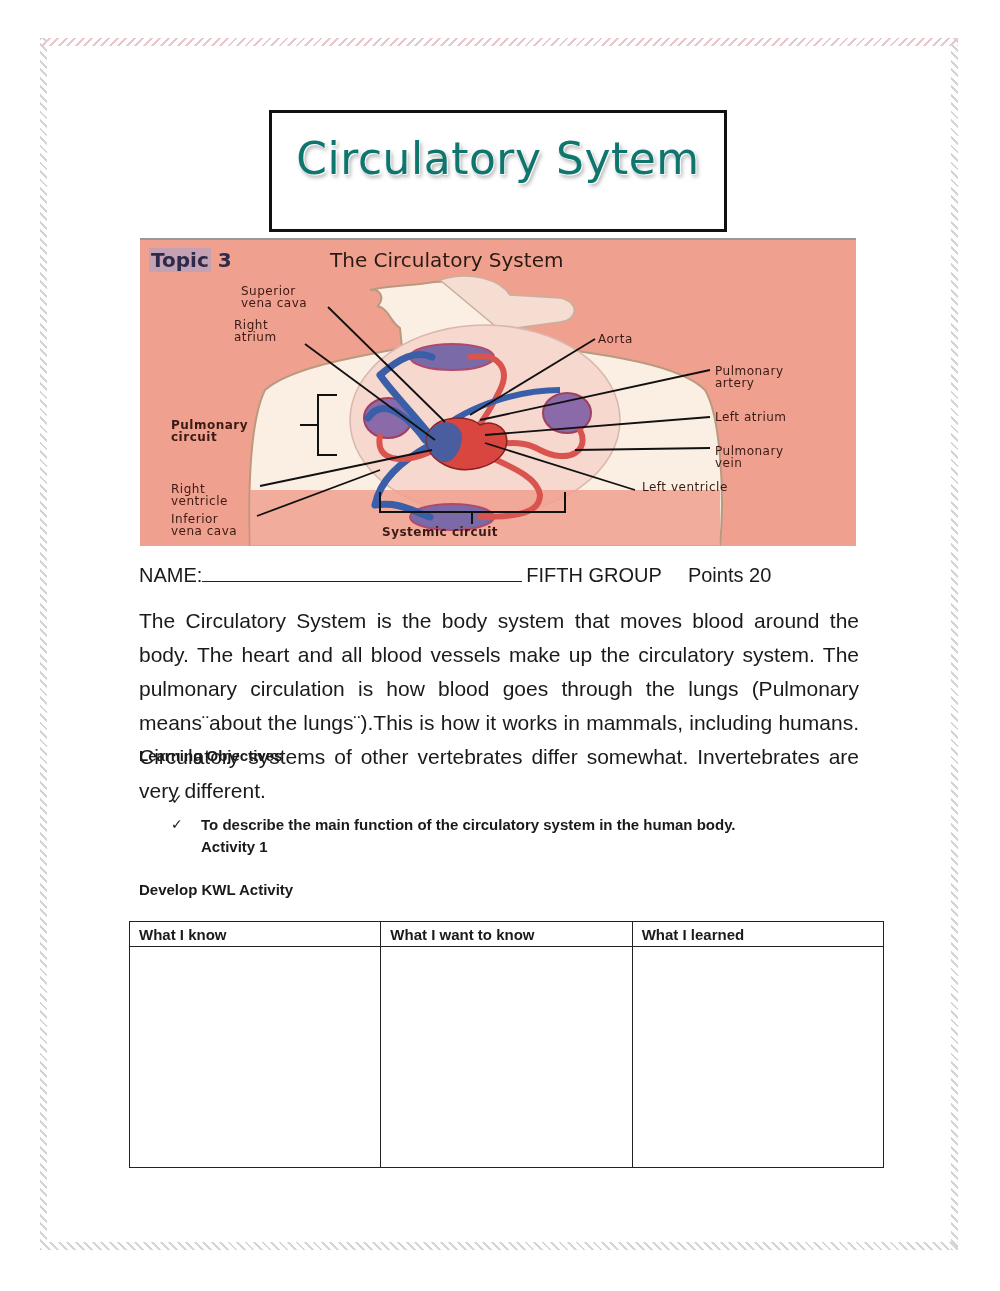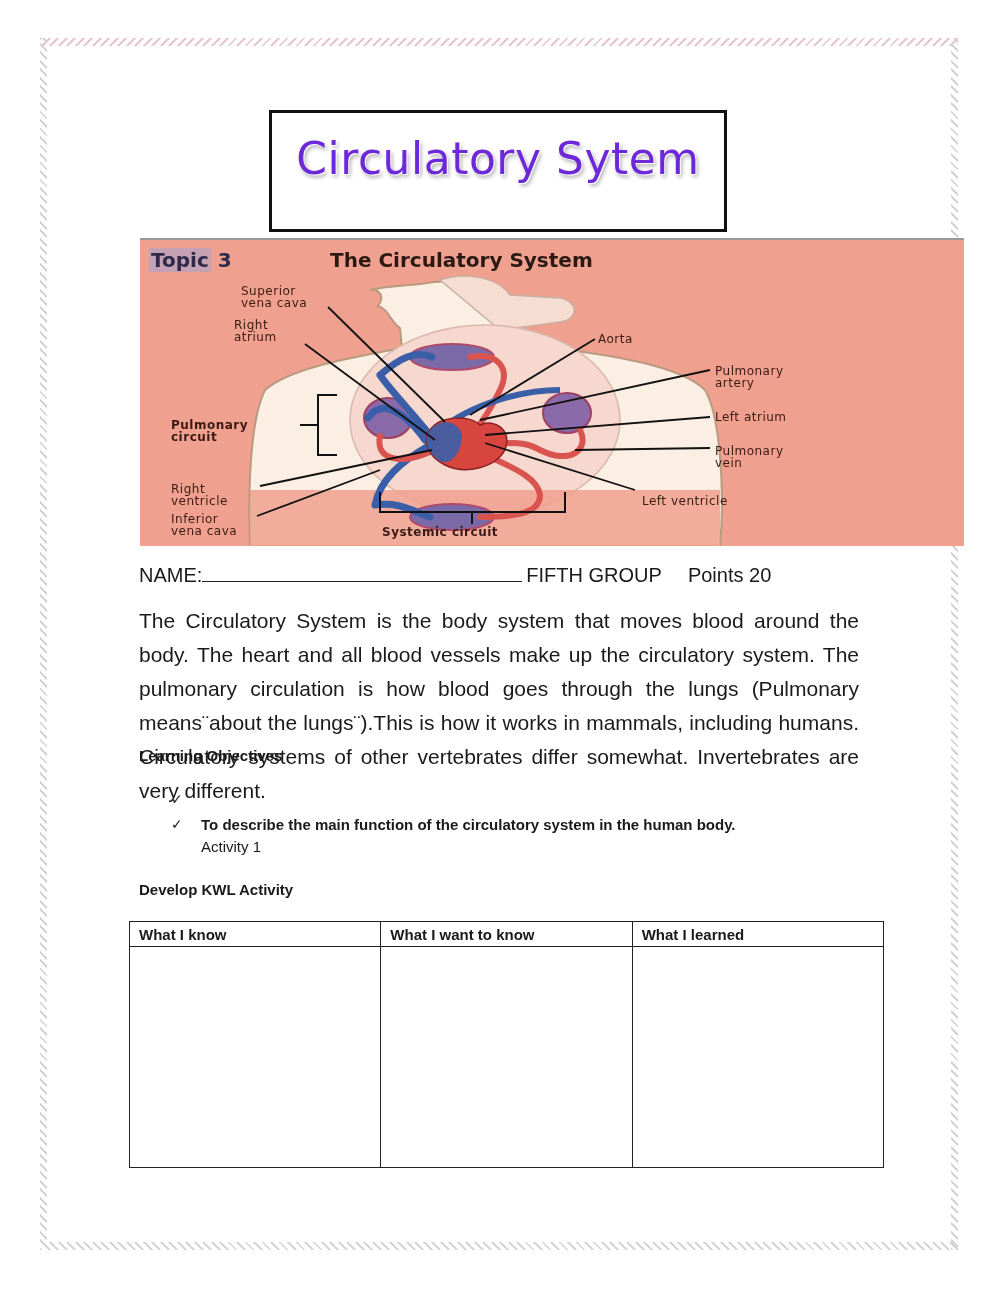--- a/index.html
+++ b/index.html
@@ -14,52 +14,52 @@
   .border-bottom { bottom: 0; background-image: repeating-linear-gradient(45deg, #d6d6d6 0 2px, transparent 2px 6px); }
   .border-left, .border-right { position: absolute; top: 0; bottom: 0; width: 7px;
       background-image: repeating-linear-gradient(45deg, #d4d4d4 0 2px, transparent 2px 6px); }
   .border-left { left: 0; }
   .border-right { right: 0; }
 
   
   .title-box { position: absolute; left: 269px; top: 110px; width: 458px; height: 122px;
       border: 3px solid #111; box-sizing: border-box; background: #fff; }
   .title-text { position: absolute; left: 0; right: 0; top: 20px; text-align: center;
-      font-family: "DejaVu Sans", sans-serif; font-size: 44px; color: #6d28d9;
+      font-family: "DejaVu Sans", sans-serif; font-size: 44px; color: #0f766e;
       letter-spacing: 0.5px;
       text-shadow: 1px 1px 0 #fff, 2px 3px 4px rgba(0,0,0,0.35); }
 
   
-  .diagram { position: absolute; left: 140px; top: 238px; width: 824px; height: 306px;
+  .diagram { position: absolute; left: 140px; top: 238px; width: 716px; height: 306px;
       background: #f0a08e; overflow: hidden; border-top: 2px solid #999; }
   .diagram svg { position: absolute; left: 0; top: 0; }
   .diag-label { position: absolute; font-family: "DejaVu Sans", sans-serif; font-size: 12px;
       line-height: 12px; color: #3a1a14; letter-spacing: 0.5px; white-space: pre-line; }
   .diag-bold { font-weight: bold; }
   .topic-num { position: absolute; left: 9px; top: 8px; font-family: "DejaVu Sans", sans-serif;
       font-size: 20px; font-weight: bold; color: #2e2a4a; }
   .topic-num .hl { background: #c5a1b4; padding: 0 2px; }
   .diag-title { position: absolute; left: 190px; top: 8px; font-family: "DejaVu Sans", sans-serif;
-      font-size: 20px; font-weight: bold; color: #2a1a14; }
+      font-size: 20px; font-weight: normal; color: #2a1a14; }
 
   
   .name-line { position: absolute; left: 139px; top: 564px; font-size: 20px; color: #1a1a1a;
       font-family: "Liberation Sans", sans-serif; }
   .name-line .blank { display: inline-block; width: 320px; border-bottom: 1px solid #222; margin-right: 4px; height: 14px; vertical-align: baseline; }
   .name-line .points { margin-left: 26px; }
 
   
   .intro { position: absolute; left: 139px; top: 604px; width: 720px; font-size: 21px;
       line-height: 34px; text-align: justify; text-align-last: left; }
 
   .section-heading { position: absolute; left: 139px; font-size: 15px; font-weight: bold; }
   .objectives { position: absolute; left: 171px; top: 787px; margin: 0; padding: 0; list-style: none; font-size: 15px; font-weight: bold; }
   .objectives li { display: flex; height: 25px; line-height: 25px; }
   .objectives .check { width: 30px; font-weight: normal; font-family: "DejaVu Sans", sans-serif; font-size: 14px; }
-  .activity-label { position: absolute; left: 201px; top: 838px; font-size: 15px; font-weight: normal; }
+  .activity-label { position: absolute; left: 201px; top: 838px; font-size: 15px; font-weight: bold; }
 
   
   .kwl { position: absolute; left: 129px; top: 921px; width: 755px; height: 245px;
       border-collapse: collapse; table-layout: fixed; font-size: 15px; }
   .kwl th { border: 1px solid #222; text-align: left; font-weight: bold; padding: 2px 9px;
       height: 20px; }
   .kwl td { border: 1px solid #222; height: 218px; }
 </style>
 </head>
 <body>
@@ -123,21 +123,21 @@
   <div class="diag-label" style="left:458px;top:93px">Aorta</div>
   <div class="diag-label" style="left:575px;top:125px">Pulmonary
 artery</div>
   <div class="diag-label" style="left:575px;top:171px">Left atrium</div>
   <div class="diag-label diag-bold" style="left:31px;top:179px">Pulmonary
 circuit</div>
   <div class="diag-label" style="left:575px;top:205px">Pulmonary
 vein</div>
   <div class="diag-label" style="left:31px;top:243px">Right
 ventricle</div>
-  <div class="diag-label" style="left:502px;top:255px">Left ventricle</div>
+  <div class="diag-label" style="left:502px;top:241px">Left ventricle</div>
   <div class="diag-label" style="left:31px;top:273px">Inferior
 vena cava</div>
   <div class="diag-label diag-bold" style="left:242px;top:286px">Systemic circuit</div>
 </div>
 
 <div class="name-line">
   <span>NAME:</span><span class="blank"></span><span>FIFTH GROUP</span><span class="points">Points 20</span>
 </div>
 
 <p class="intro" style="margin:0">The Circulatory System is the body system that moves blood around the body. The heart and all blood vessels make up the circulatory system. The pulmonary circulation is how blood goes through the lungs (Pulmonary means¨about the lungs¨).This is how it works in mammals, including humans. Circulatory systems of other vertebrates differ somewhat. Invertebrates are very different.</p>

